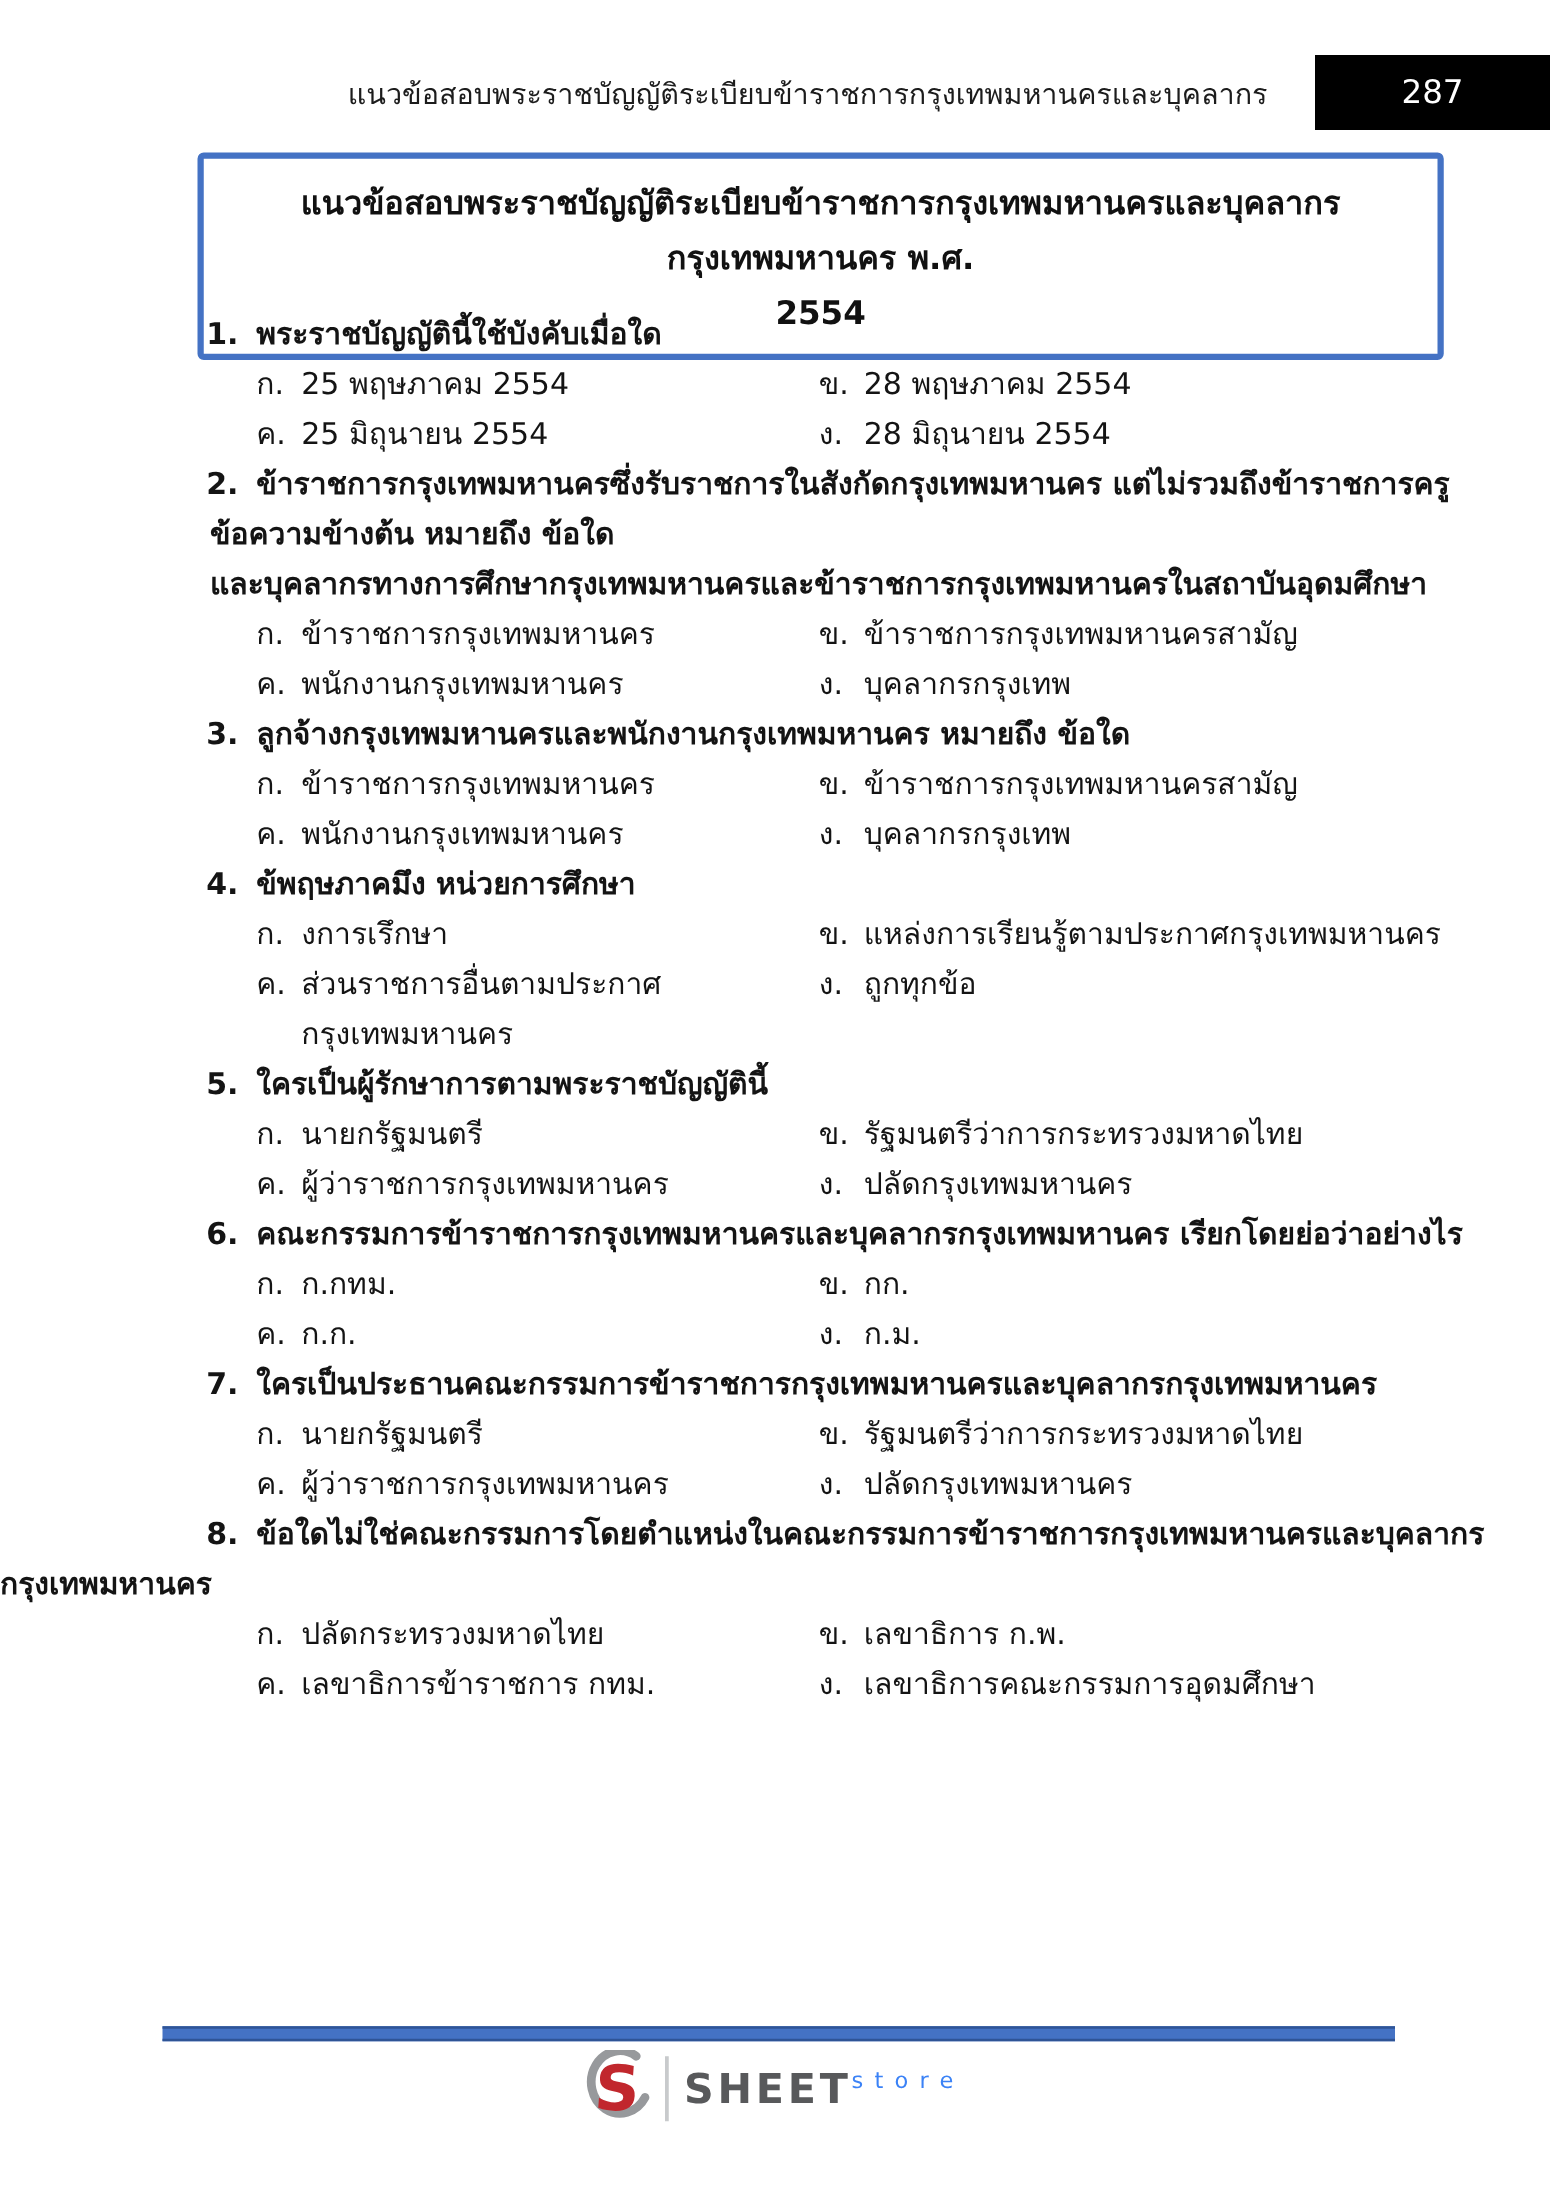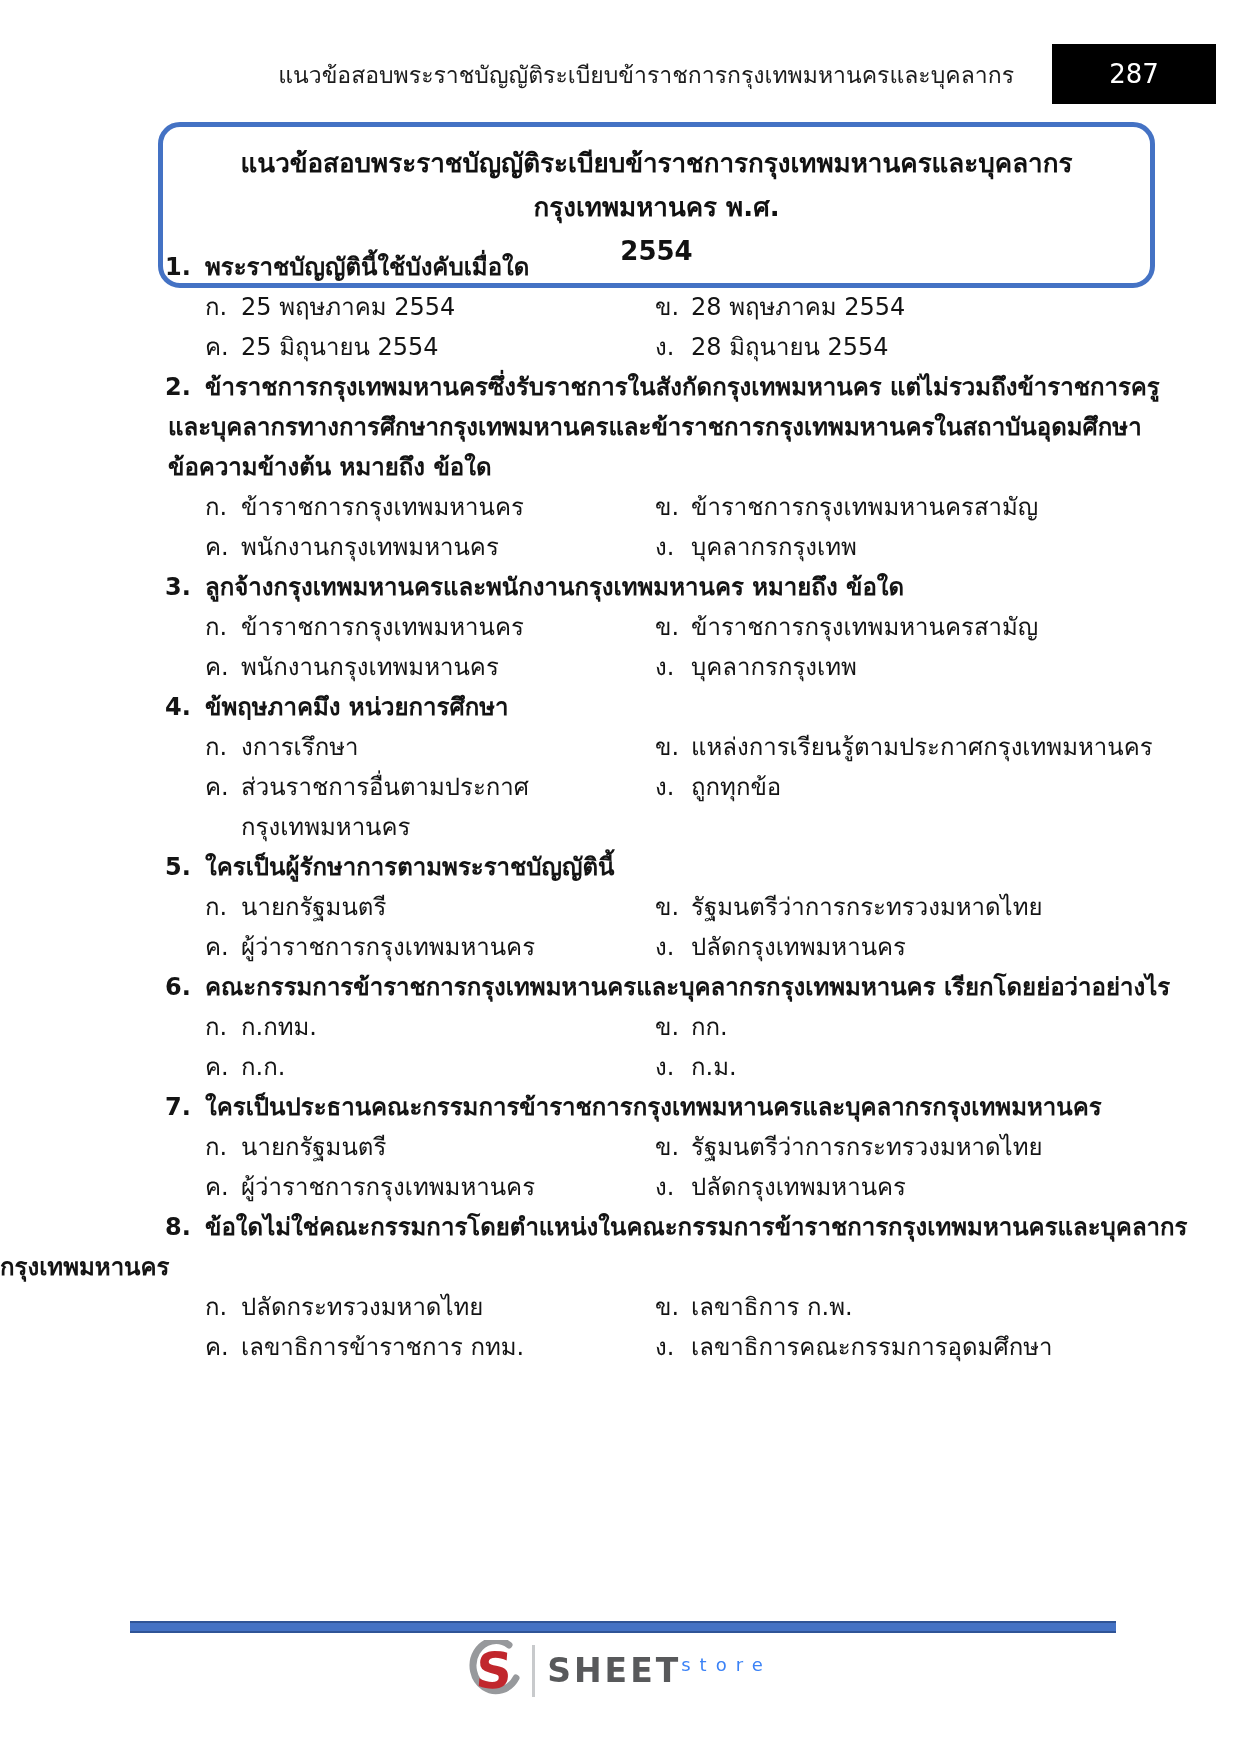--- a/index.html
+++ b/index.html
@@ -10,29 +10,29 @@
     font-family:"DejaVu Sans","Liberation Sans",sans-serif;
     color:#141414;
     overflow:hidden;
   }
   
   .header-title {
     position:absolute; top:57px; left:144px; width:870px;
     text-align:right; font-size:23px; color:#1c1c1c;
   }
   .page-number-badge {
-    position:absolute; top:44px; left:1052px; width:164px; height:60px;
+    position:absolute; top:44px; left:1052px; width:188px; height:60px;
     background:#000000; color:#ffffff;
     display:flex; align-items:center; justify-content:center;
     font-size:26px;
   }
   
   .title-box {
     position:absolute; top:122px; left:158px; width:947px;
-    border:5px solid #4472C4; border-radius:22px;
+    border:5px solid #4472C4; border-radius:5px;
     background:#ffffff;
     padding:14px 20px 10px 20px;
     text-align:center; font-weight:bold; font-size:26px; line-height:44px;
     color:#111;
   }
   
   .content { position:absolute; top:247px; left:0; right:0; }
   .q-line { font-weight:bold; font-size:24px; line-height:40px; }
   .q-first { display:flex; padding-left:165px; }
   .q-num { width:40px; flex:none; }
@@ -99,22 +99,22 @@
           <span>28 มิถุนายน 2554</span>
         </div>
       </div>
     </div>
 
     <div>
       <div class="q-line q-first">
         <span class="q-num">2.</span>
         <span>ข้าราชการกรุงเทพมหานครซึ่งรับราชการในสังกัดกรุงเทพมหานคร แต่ไม่รวมถึงข้าราชการครู</span>
       </div>
+      <div class="q-line q-cont">ข้อความข้างต้น หมายถึง ข้อใด</div>
       <div class="q-line q-cont">และบุคลากรทางการศึกษากรุงเทพมหานครและข้าราชการกรุงเทพมหานครในสถาบันอุดมศึกษา</div>
-      <div class="q-line q-cont">ข้อความข้างต้น หมายถึง ข้อใด</div>
       <div class="opt-row">
         <div class="opt opt-1">
           <span class="opt-label">ก.</span>
           <span>ข้าราชการกรุงเทพมหานคร</span>
         </div>
         <div class="opt">
           <span class="opt-label">ข.</span>
           <span>ข้าราชการกรุงเทพมหานครสามัญ</span>
         </div>
       </div>

